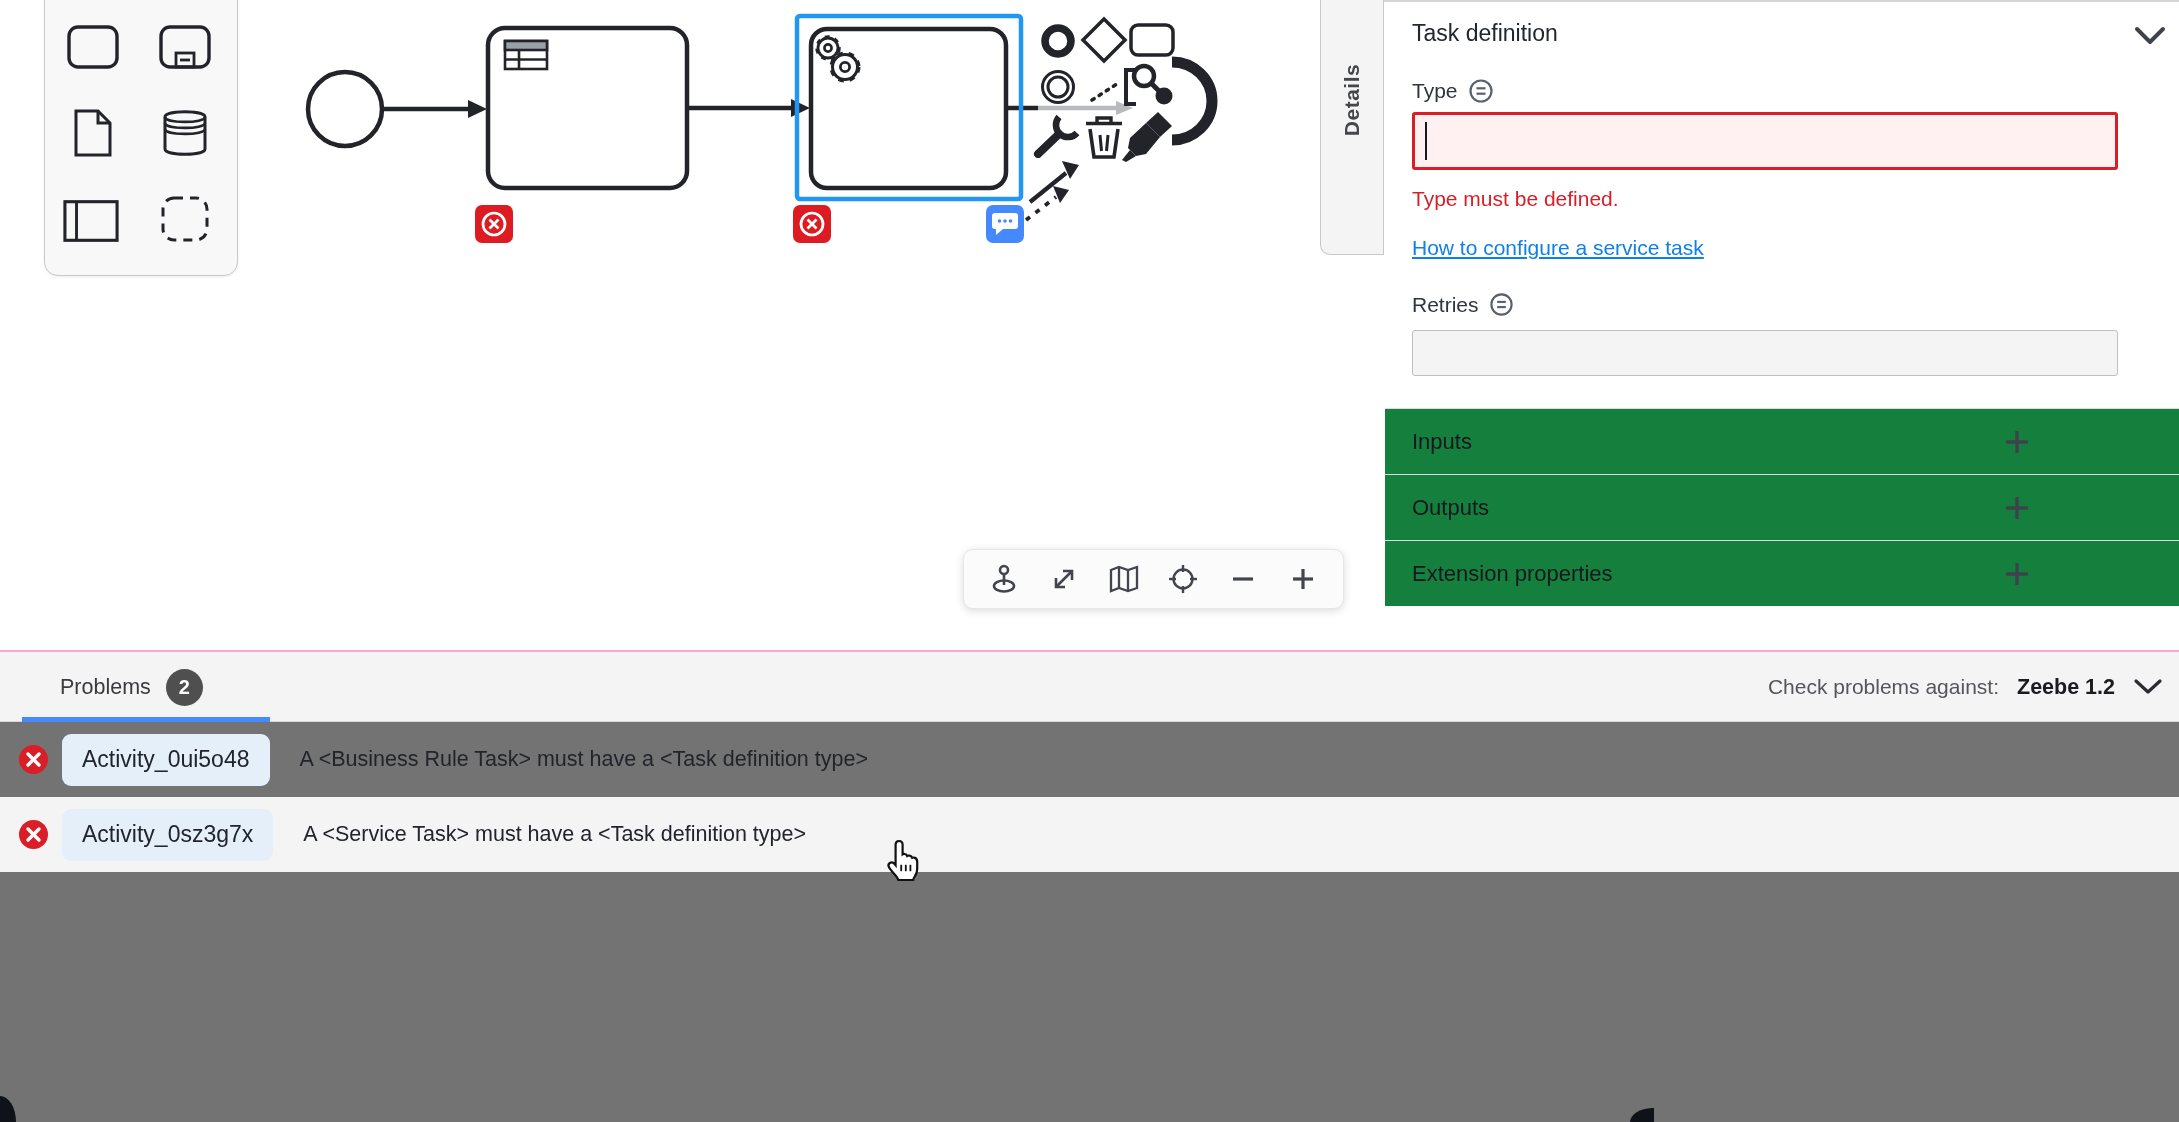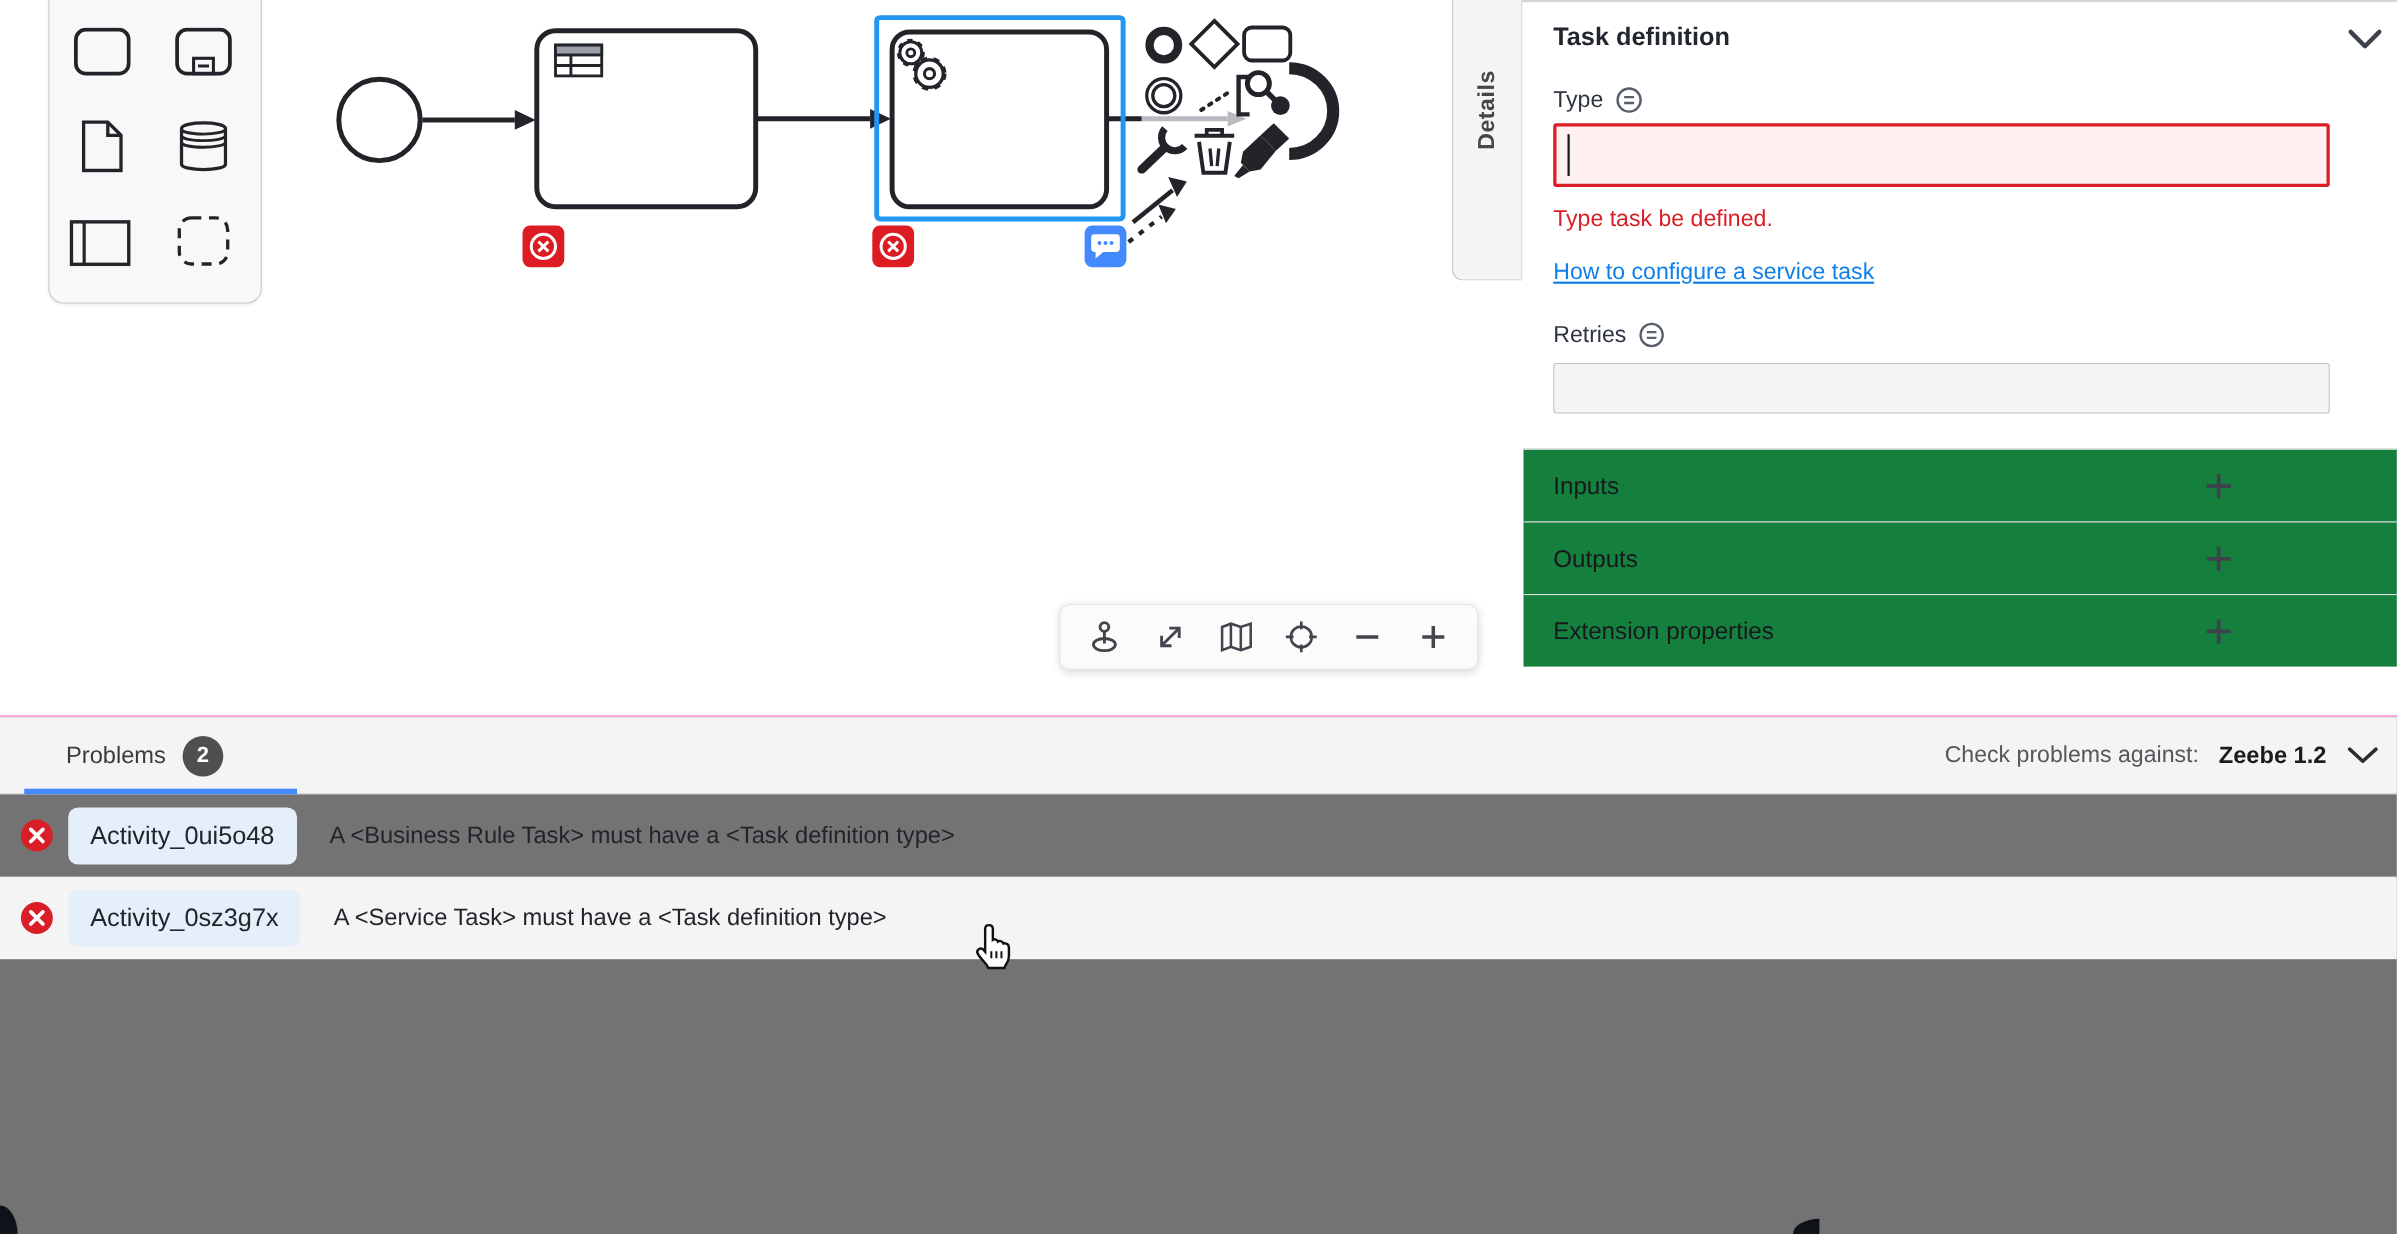--- a/index.html
+++ b/index.html
@@ -24,21 +24,21 @@
     border:1px solid #e6e6e9;border-radius:10px;box-shadow:0 2px 8px rgba(0,0,0,.14);
     display:flex;align-items:center;justify-content:space-around;padding:0 10px;box-sizing:border-box;}
   .ctrl-btn{width:52px;height:52px;display:flex;align-items:center;justify-content:center;cursor:pointer;}
 
   
   .panel-top-line{left:1320px;top:0;width:859px;height:2px;background:#d5d5d9;}
   .details-tab{left:1320px;top:0;width:64px;height:255px;background:#f4f4f4;
     border:1px solid #c8c8cc;border-top:none;border-radius:0 0 0 10px;box-sizing:border-box;}
   .details-tab span{position:absolute;left:50%;top:100px;transform:translate(-50%,-50%) rotate(-90deg);
     font-size:21px;font-weight:bold;color:#45464c;white-space:nowrap;letter-spacing:.5px;}
-  .prop-heading{left:1412px;top:20px;font-size:23px;font-weight:bold;color:#22262e;}
+  .prop-heading{left:1412px;top:20px;font-size:23px;font-weight:normal;color:#22262e;}
   .prop-label{font-size:21px;color:#2e3440;display:flex;align-items:center;gap:10px;}
   .type-input{left:1412px;top:112px;width:706px;height:58px;background:#fff1f1;
     border:3px solid #da1e28;border-radius:3px;box-sizing:border-box;display:flex;align-items:center;padding-left:10px;}
   .caret{width:2px;height:38px;background:#16181d;}
   .type-error{left:1412px;top:187px;font-size:21px;color:#da1e28;}
   .help-link{left:1412px;top:236px;font-size:21px;color:#0f80e8;text-decoration:underline;cursor:pointer;}
   .retries-input{left:1412px;top:330px;width:706px;height:46px;background:#f4f4f4;
     border:1px solid #bfc0c4;border-radius:3px;box-sizing:border-box;}
   .sections{left:1385px;top:408px;width:794px;}
   .section-row{position:relative;height:66px;border-top:1px solid #dcdcde;display:flex;align-items:center;
@@ -321,21 +321,21 @@
     <svg width="26" height="26" viewBox="0 0 26 26">
       <circle cx="13" cy="13" r="10.5" fill="none" stroke="#58606e" stroke-width="2.2"></circle>
       <line x1="8.5" y1="10.3" x2="17.5" y2="10.3" stroke="#58606e" stroke-width="2.2"></line>
       <line x1="8.5" y1="15.7" x2="17.5" y2="15.7" stroke="#58606e" stroke-width="2.2"></line>
     </svg>
   </div>
   <div class="abs type-input">
     <span class="caret"></span>
     <span></span>
   </div>
-  <div class="abs type-error">Type task be defined.</div>
+  <div class="abs type-error">Type must be defined.</div>
   <div class="abs help-link">How to configure a service task</div>
 
   <div class="abs prop-label" style="left:1412px;top:292px;">
     <span>Retries</span>
     <svg width="25" height="25" viewBox="0 0 26 26">
       <circle cx="13" cy="13" r="10.5" fill="none" stroke="#58606e" stroke-width="2.2"></circle>
       <line x1="8.5" y1="10.3" x2="17.5" y2="10.3" stroke="#58606e" stroke-width="2.2"></line>
       <line x1="8.5" y1="15.7" x2="17.5" y2="15.7" stroke="#58606e" stroke-width="2.2"></line>
     </svg>
   </div>

